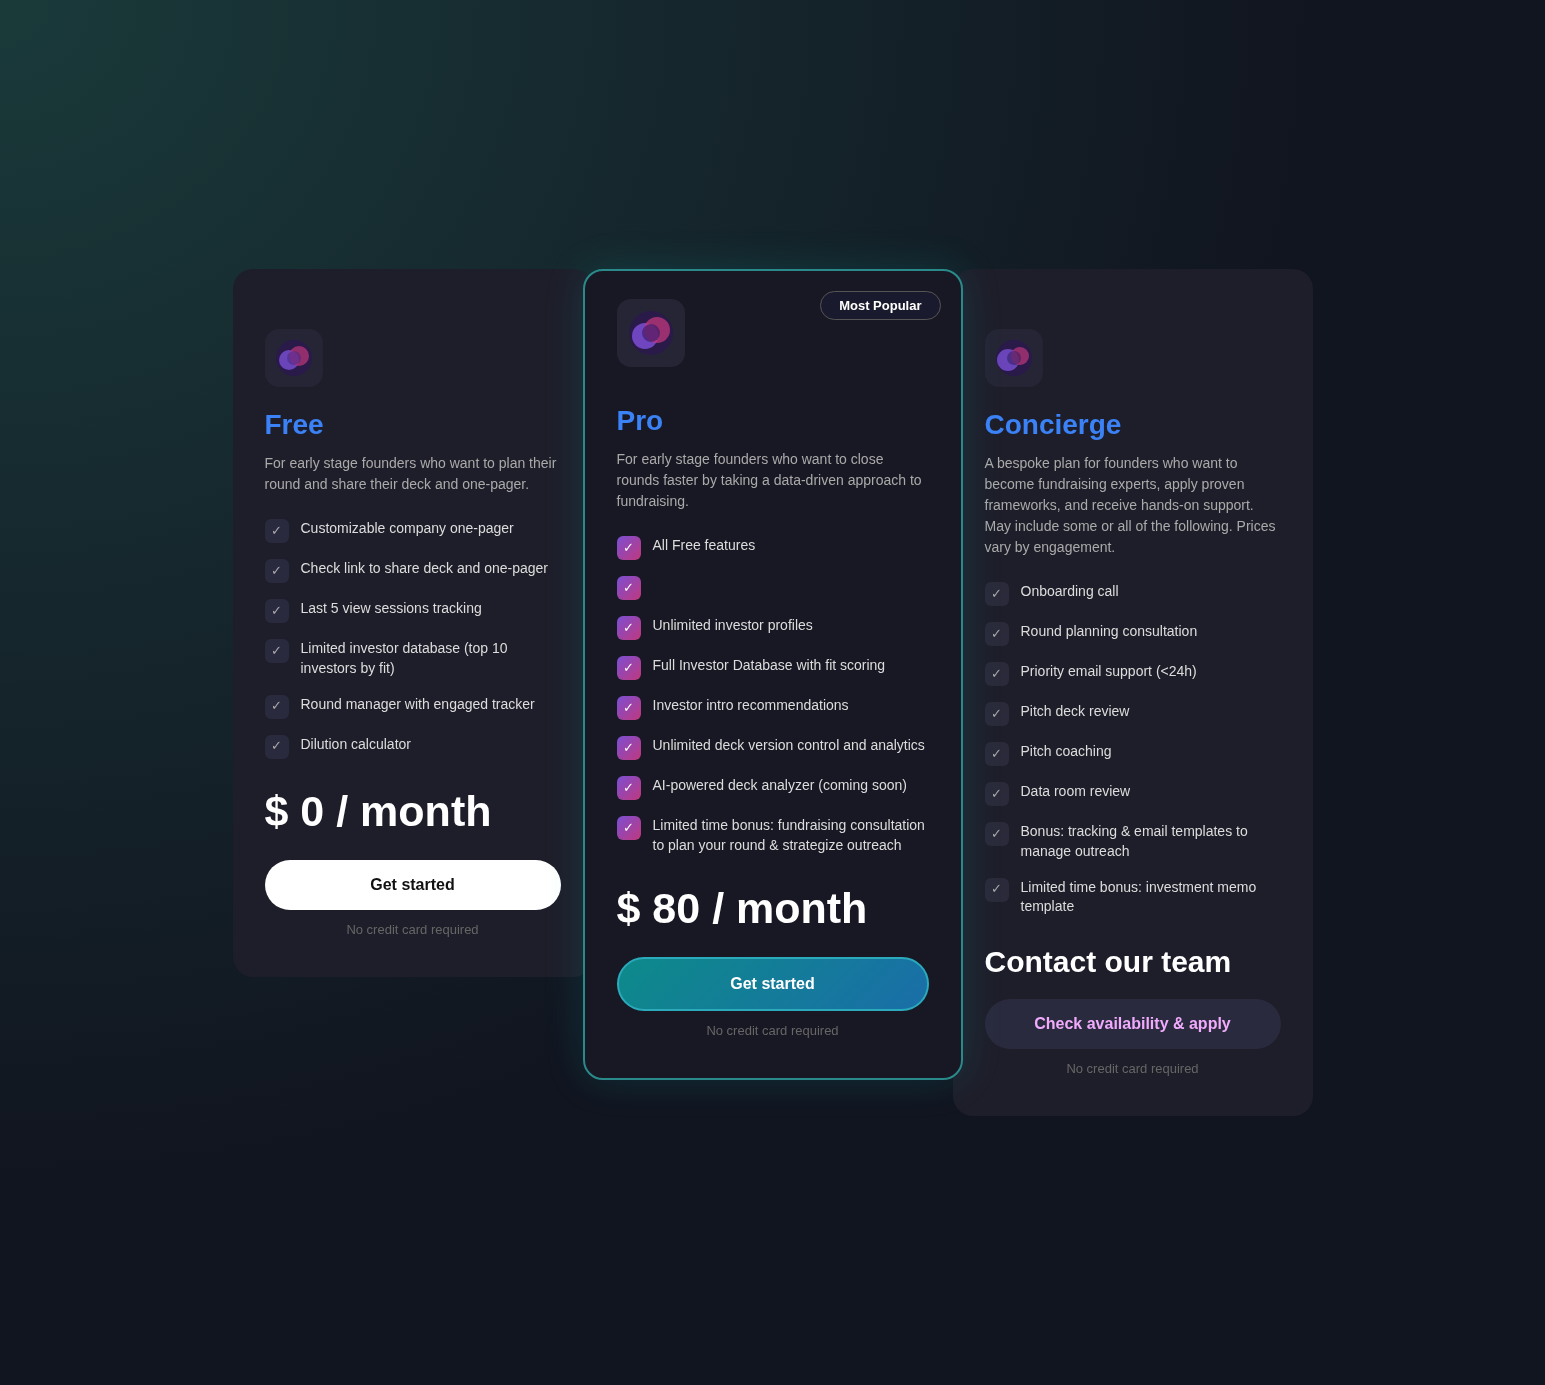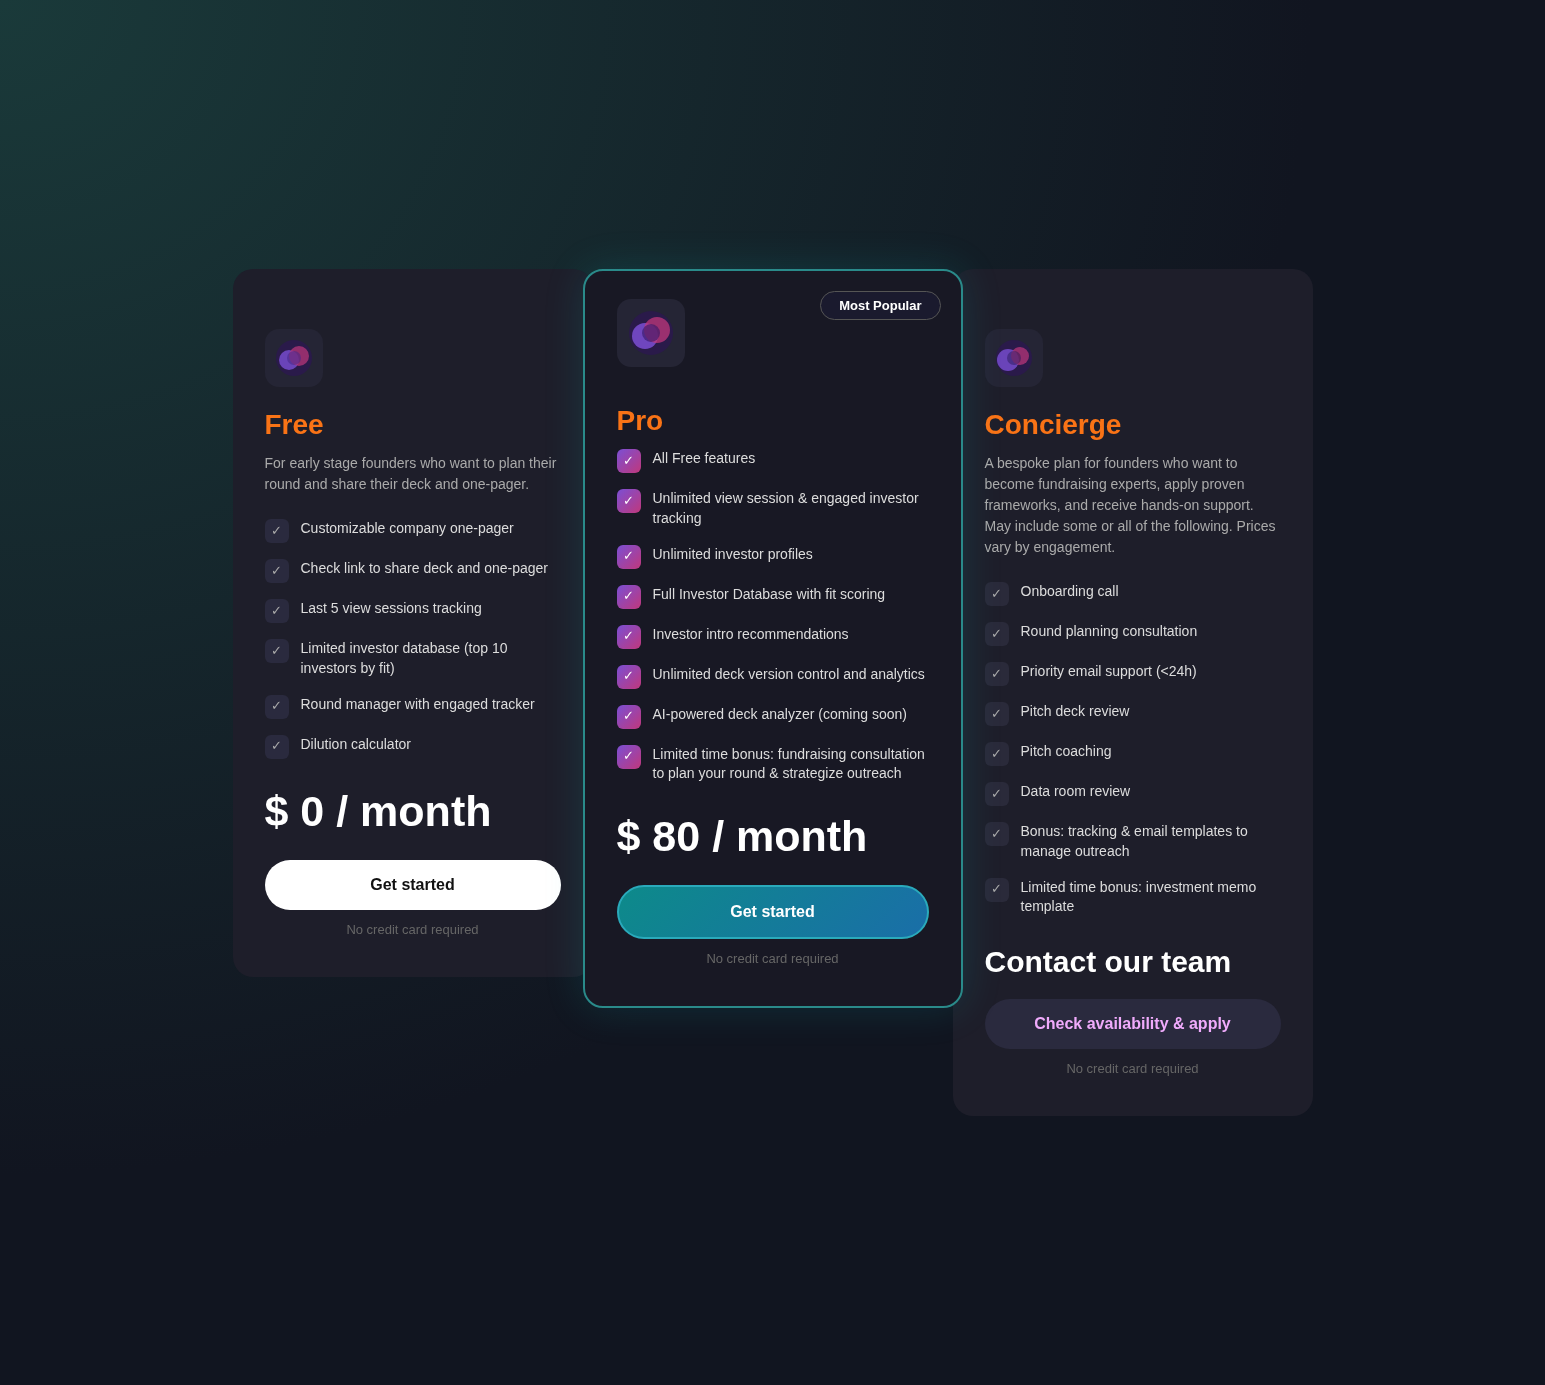--- a/index.html
+++ b/index.html
@@ -90,21 +90,21 @@
       border-radius: 20px;
       padding: 6px 18px;
       font-size: 13px;
       font-weight: 600;
       color: #fff;
     }
     .plan-name {
       font-size: 28px;
       font-weight: 700;
       margin-bottom: 12px;
-      color: #f97316;
+      color: #3b82f6;
     }
     .plan-desc {
       font-size: 14px;
       color: #aaa;
       line-height: 1.5;
       margin-bottom: 24px;
     }
     .features-list {
       list-style: none;
       margin-bottom: 28px;
@@ -254,28 +254,28 @@
         <svg viewBox="0 0 48 48" fill="none" xmlns="http://www.w3.org/2000/svg">
           <circle cx="24" cy="24" r="22" fill="#2a1a4a"></circle>
           <circle cx="18" cy="27" r="13" fill="#7b4fd4" opacity="0.85"></circle>
           <circle cx="30" cy="21" r="13" fill="#c0387c" opacity="0.75"></circle>
           <circle cx="24" cy="24" r="9" fill="#3a1a6a" opacity="0.65"></circle>
         </svg>
       </div>
       <div class="most-popular-badge">Most Popular</div>
     </div>
     <h2 class="plan-name">Pro</h2>
+    <p class="plan-desc">For early stage founders who want to close rounds faster by taking a data-driven approach to fundraising.</p>
     <ul class="features-list">
       <li>
         <span class="check-icon check-icon-purple">✓</span>
         <span>All Free features</span>
       </li>
       <li>
         <span class="check-icon check-icon-purple">✓</span>
-        <span>Unlimited view session &amp; engaged investor tracking</span>
       </li>
       <li>
         <span class="check-icon check-icon-purple">✓</span>
         <span>Unlimited investor profiles</span>
       </li>
       <li>
         <span class="check-icon check-icon-purple">✓</span>
         <span>Full Investor Database with fit scoring</span>
       </li>
       <li>

